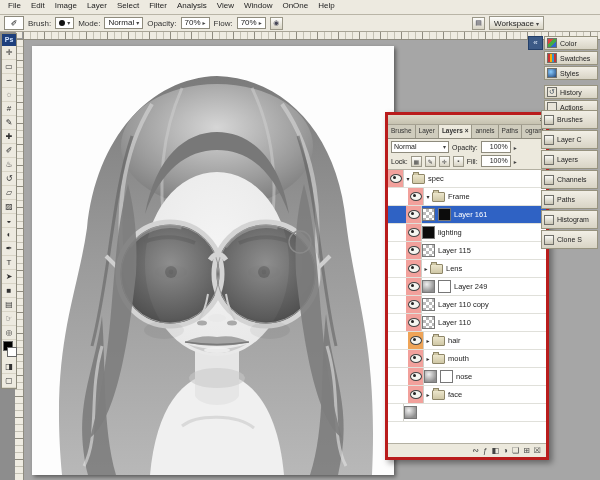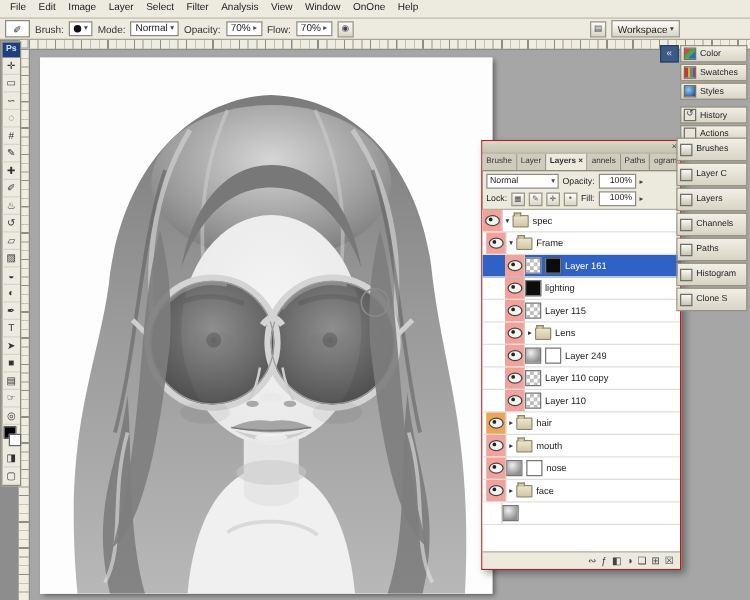--- a/index.html
+++ b/index.html
@@ -57,21 +57,21 @@
   .dock-divider{height:3px}
   .mi{width:8px;height:8px;border:1px solid #70706a;flex:none}
   .mi-color{background:linear-gradient(135deg,#d44 33%,#4a4 33% 66%,#36c 66%)}
   .mi-swatches{background:repeating-linear-gradient(90deg,#c33 0 2px,#fa0 2px 4px,#39c 4px 6px)}
   .mi-styles{background:radial-gradient(circle at 35% 35%,#8cf,#247)}
   .mi-history{background:#e8e4d8;color:#345;font-size:7px;line-height:7px;text-align:center;border:1px solid #70706a}
   .mi-actions{background:#e8e4d8}
   .mi-generic{background:linear-gradient(#fafaf6,#c9c5b4)}
   
   .layers-panel{position:absolute;left:385px;top:112px;width:158px;height:342px;background:#ECE9DD;
-                border:1px solid #b91c1c;box-shadow:3px 3px 6px rgba(0,0,0,.4);z-index:20;display:flex;flex-direction:column}
+                border:3px solid #b91c1c;box-shadow:3px 3px 6px rgba(0,0,0,.4);z-index:20;display:flex;flex-direction:column}
   .panel-titlebar{height:9px;background:linear-gradient(#dcd8c8,#c6c2b0);display:flex;justify-content:flex-end;align-items:center;border-bottom:1px solid #a5a192}
   .panel-close{width:9px;height:8px;line-height:8px;text-align:center;font-size:7px;color:#333;cursor:default}
   .tabstrip{height:13px;display:flex;align-items:flex-end;background:#cfccbd;border-bottom:1px solid #8f8c7e;overflow:hidden;white-space:nowrap}
   .tab{font-size:6.5px;padding:1px 3px;border-right:1px solid #9a9788;background:#cfccbd;color:#333;height:11px;line-height:10px;flex:none;cursor:default}
   .tab.active{background:#ECE9DD;font-weight:bold;border-top:1px solid #8f8c7e}
   .panel-controls{padding:2px 3px;border-bottom:1px solid #b3b0a2;display:flex;flex-direction:column;gap:2px;font-size:7px}
   .ctl-row{display:flex;align-items:center;gap:3px}
   .select-box{background:#fff;border:1px solid #8e8b7d;width:52px;height:10px;line-height:10px;padding:0 2px;display:flex;justify-content:space-between;align-items:center}
   .val-box{background:#fff;border:1px solid #8e8b7d;width:24px;height:10px;line-height:10px;padding:0 2px;text-align:right}
   .lock-ico{width:9px;height:9px;border:1px solid #9a9788;background:linear-gradient(#fdfdfb,#d9d5c6);
@@ -85,21 +85,21 @@
   .tri{width:8px;text-align:center;font-size:6px;color:#333;flex:none}
   .fold{width:11px;height:8px;background:linear-gradient(#ece6cc,#cfc7a5);border:1px solid #8e8668;border-radius:1px;position:relative;flex:none;margin-right:3px}
   .fold::before{content:"";position:absolute;top:-3px;left:0;width:4px;height:2px;background:#cfc7a5;border:1px solid #8e8668;border-bottom:none}
   .thumb{width:13px;height:13px;border:1px solid #777;margin-right:3px;flex:none;box-sizing:border-box}
   .checker{background-color:#fff;background-image:linear-gradient(45deg,#b9b9b9 25%,transparent 25% 75%,#b9b9b9 75%),
            linear-gradient(45deg,#b9b9b9 25%,transparent 25% 75%,#b9b9b9 75%);background-size:6px 6px;background-position:0 0,3px 3px}
   .blackthumb{background:#0c0c0c}
   .artthumb{background:radial-gradient(circle at 35% 30%,#efefef,#8f8f8f 75%)}
   .maskthumb{background:#fff}
   .lname{white-space:nowrap;overflow:hidden}
-  .ind1{padding-left:3px}.ind2{padding-left:18px}
+  .ind1{padding-left:20px}.ind2{padding-left:18px}
   .lrow.sel{background:#2f62c4}
   .lrow.sel .lname{color:#fff;font-weight:normal}
   .panel-footer{height:13px;background:#ECE9DD;border-top:1px solid #b3b0a2;display:flex;align-items:center;justify-content:flex-end;gap:4px;padding-right:5px}
   .fico{font-size:8px;color:#444;line-height:12px;cursor:default}
 </style>
 </head>
 <body>
 
 <div class="menubar">
   <span class="menu-item">File</span>

